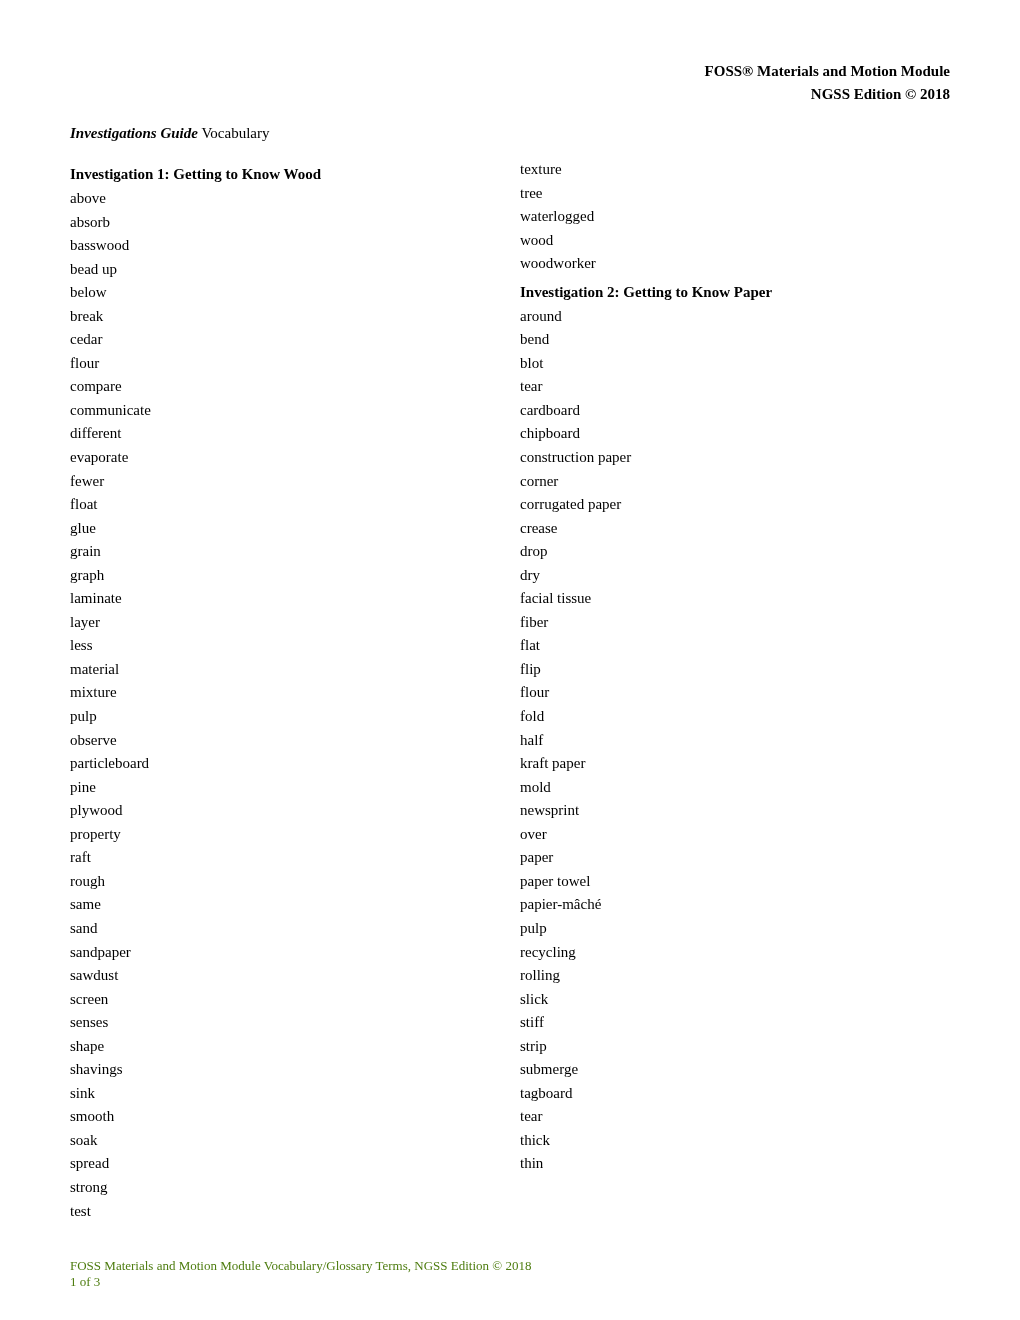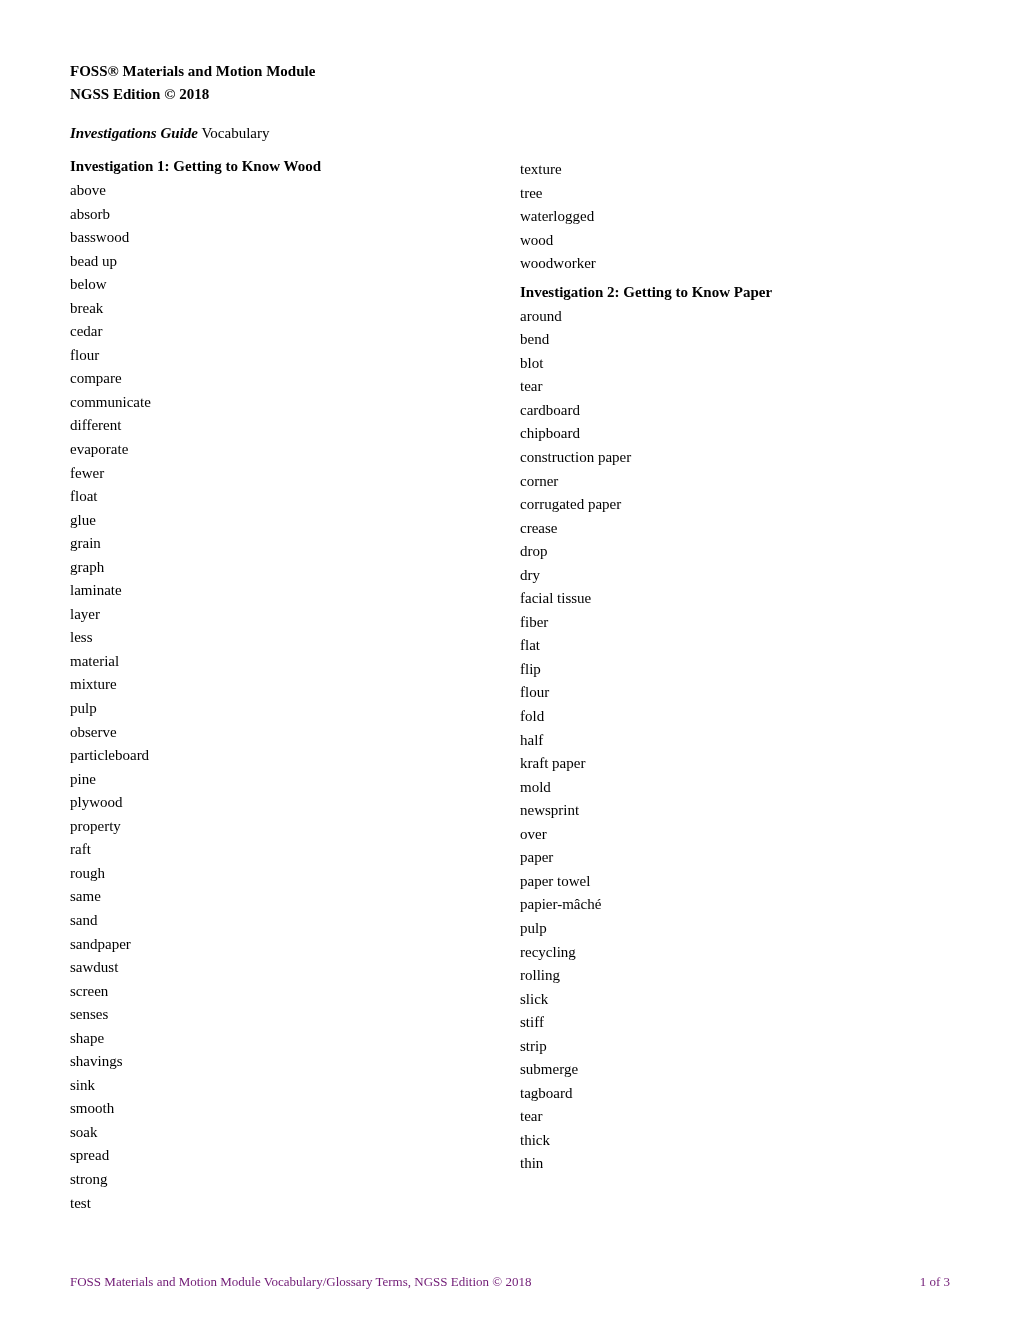--- a/index.html
+++ b/index.html
@@ -14,20 +14,21 @@
       font-size: 15px;
       color: #000000;
       width: 1020px;
       min-height: 1320px;
       padding: 60px 70px 60px 70px;
       position: relative;
     }
 
     .header {
       margin-bottom: 20px;
+      text-align: right;
     }
 
     .header-line {
       font-weight: bold;
       font-size: 15px;
       line-height: 1.5;
     }
 
     .section-title-italic {
       font-style: italic;
@@ -55,38 +56,40 @@
 
     .col-right {
       width: 50%;
       padding-left: 10px;
     }
 
     .investigation-heading {
       font-weight: bold;
       font-size: 15px;
       margin-bottom: 4px;
+      margin-top: 8px;
     }
 
     .word-item {
       font-size: 15px;
       line-height: 1.57;
       font-weight: normal;
     }
 
     .footer {
       position: absolute;
       bottom: 30px;
       left: 70px;
       right: 70px;
       display: flex;
       justify-content: space-between;
       font-size: 13px;
-      color: #701a75;
+      color: #4d7c0f;
       border-top: none;
+      flex-direction: column;
     }
   </style>
 </head>
 <body>
 
 <div class="header">
   <div class="header-line">FOSS® Materials and Motion Module</div>
   <div class="header-line">NGSS Edition © 2018</div>
 </div>
 

